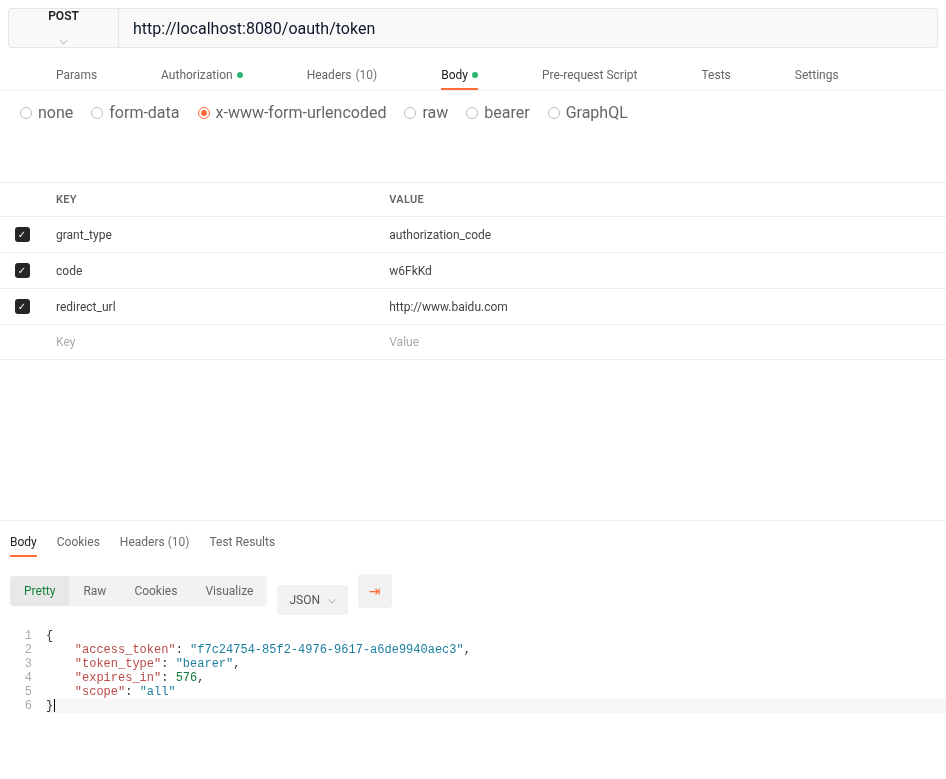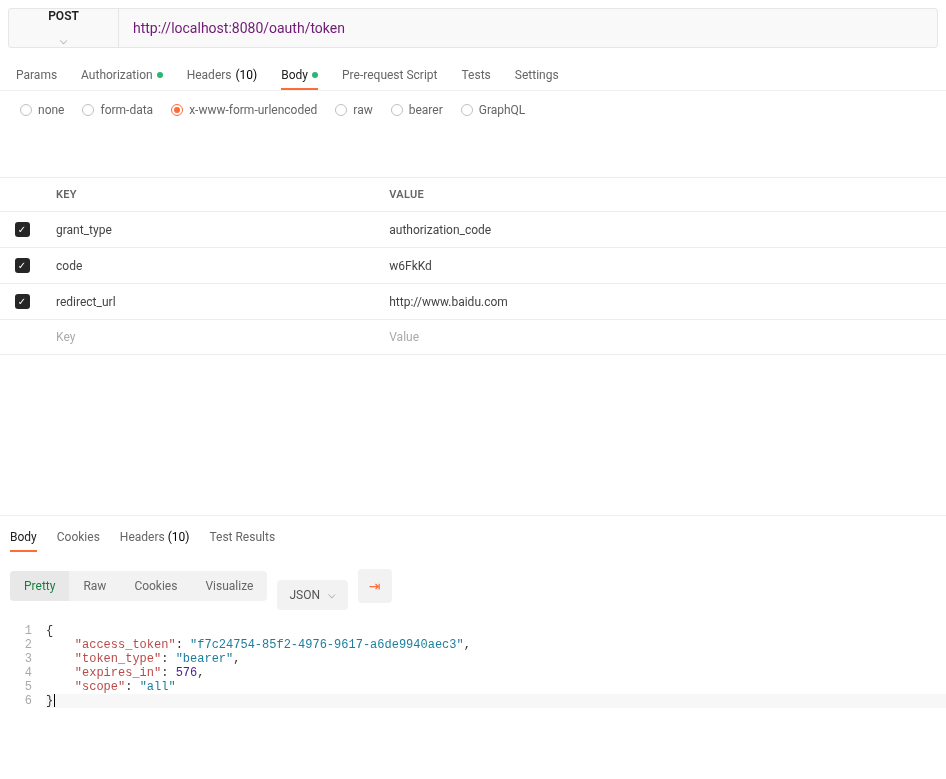--- a/index.html
+++ b/index.html
@@ -1,27 +1,27 @@
 <!DOCTYPE html>
 <html><head>
 <meta charset="utf-8">
 <style>
 * { box-sizing: border-box; margin: 0; padding: 0; }
 body { font-family: -apple-system, BlinkMacSystemFont, "Segoe UI", Roboto, Arial, sans-serif; font-size: 12px; color: #212121; background: #fff; width: 946px; }
 .request-bar { display: flex; margin: 8px 8px 0 8px; border: 1px solid #e6e6e6; background: #f9f9f9; border-radius: 3px; }
 .method-select { display: flex; align-items: center; padding: 0 14px; border-right: 1px solid #e6e6e6; cursor: pointer; height: 38px; width: 110px; flex-direction: column; }
 .method-text { font-weight: 600; font-size: 12px; color: #212121; flex: 1; }
 .chev { color: #888; font-size: 10px; }
-.url-input { flex: 1; display: flex; align-items: center; padding: 0 14px; color: #701a75; font-size: 14px; text-align: center; }
+.url-input { flex: 1; display: flex; align-items: center; padding: 0 14px; color: #0f172a; font-size: 16px; text-align: center; }
 .req-tabs { display: flex; gap: 0; padding: 14px 16px 0 16px; border-bottom: 1px solid #f0f0f0; }
-.req-tab { padding: 6px 0; margin-right: 24px; color: #666; cursor: pointer; font-size: 12px; border-bottom: 2px solid transparent; display: flex; align-items: center; gap: 4px; }
+.req-tab { padding: 6px 0; margin-right: 24px; color: #666; cursor: pointer; font-size: 12px; border-bottom: 2px solid transparent; display: flex; align-items: center; gap: 4px; margin-left: 40px; }
 .req-tab.active { color: #212121; border-bottom-color: #ff6c37; }
 .green-dot { width: 6px; height: 6px; border-radius: 50%; background: #2bb673; display: inline-block; }
-.count { color: #000000; }
-.body-types { display: flex; align-items: center; gap: 18px; padding: 12px 20px; font-size: 12px; color: #666; }
+.count { color: #737373; }
+.body-types { display: flex; align-items: center; gap: 18px; padding: 12px 20px; font-size: 16px; color: #666; }
 .radio-item { display: flex; align-items: center; gap: 6px; cursor: pointer; }
 .radio { width: 12px; height: 12px; border-radius: 50%; border: 1px solid #c0c0c0; background: #fff; display: flex; align-items: center; justify-content: center; }
 .radio.sel { border-color: #ff6c37; }
 .radio.sel::after { content: ""; width: 6px; height: 6px; border-radius: 50%; background: #ff6c37; }
 .params-table { width: 100%; border-collapse: collapse; margin-top: 48px; }
 .params-table th { text-align: left; font-weight: 600; font-size: 11px; color: #666; padding: 10px 12px; border-top: 1px solid #ececec; border-bottom: 1px solid #ececec; background: #fff; letter-spacing: 0.3px; }
 .params-table td { padding: 10px 12px; border-bottom: 1px solid #ececec; font-size: 12px; color: #444; }
 .check-col { width: 44px; text-align: center; }
 .chk { width: 15px; height: 15px; border-radius: 3px; background: #262626; display: inline-flex; align-items: center; justify-content: center; color: #fff; font-size: 10px; }
 .ph { color: #aaa; }
@@ -36,21 +36,21 @@
 .fmt-select { display: flex; align-items: center; gap: 8px; background: #f2f2f2; border-radius: 4px; padding: 8px 12px; font-size: 12px; color: #555; cursor: pointer; margin-top: 18px; }
 .wrap-btn { width: 34px; height: 34px; background: #f2f2f2; border-radius: 4px; display: flex; align-items: center; justify-content: center; cursor: pointer; }
 .wrap-icon { color: #ff6c37; font-size: 14px; }
 .code-area { font-family: "SFMono-Regular", Consolas, "Liberation Mono", Menlo, monospace; font-size: 12px; padding: 4px 0; }
 .code-line { display: flex; }
 .ln { width: 46px; text-align: right; padding-right: 14px; color: #aaa; user-select: none; }
 .code { white-space: pre; }
 .tok-brace { color: #333; }
 .tok-key { color: #b94a48; }
 .tok-str { color: #1a7f9e; }
-.tok-num { color: #4c1d95; }
+.tok-num { color: #15803d; }
 .cursor-block { display:inline-block; width:1px; height:13px; background:#000; vertical-align:middle; margin-left:1px;}
 .line-hl { background:#f7f7f7; flex:1; }
 </style>
 </head>
 <body>
 
 <div class="request-bar">
   <div class="method-select">
     <span class="method-text">POST</span>
     <span class="chev">⌵</span>

